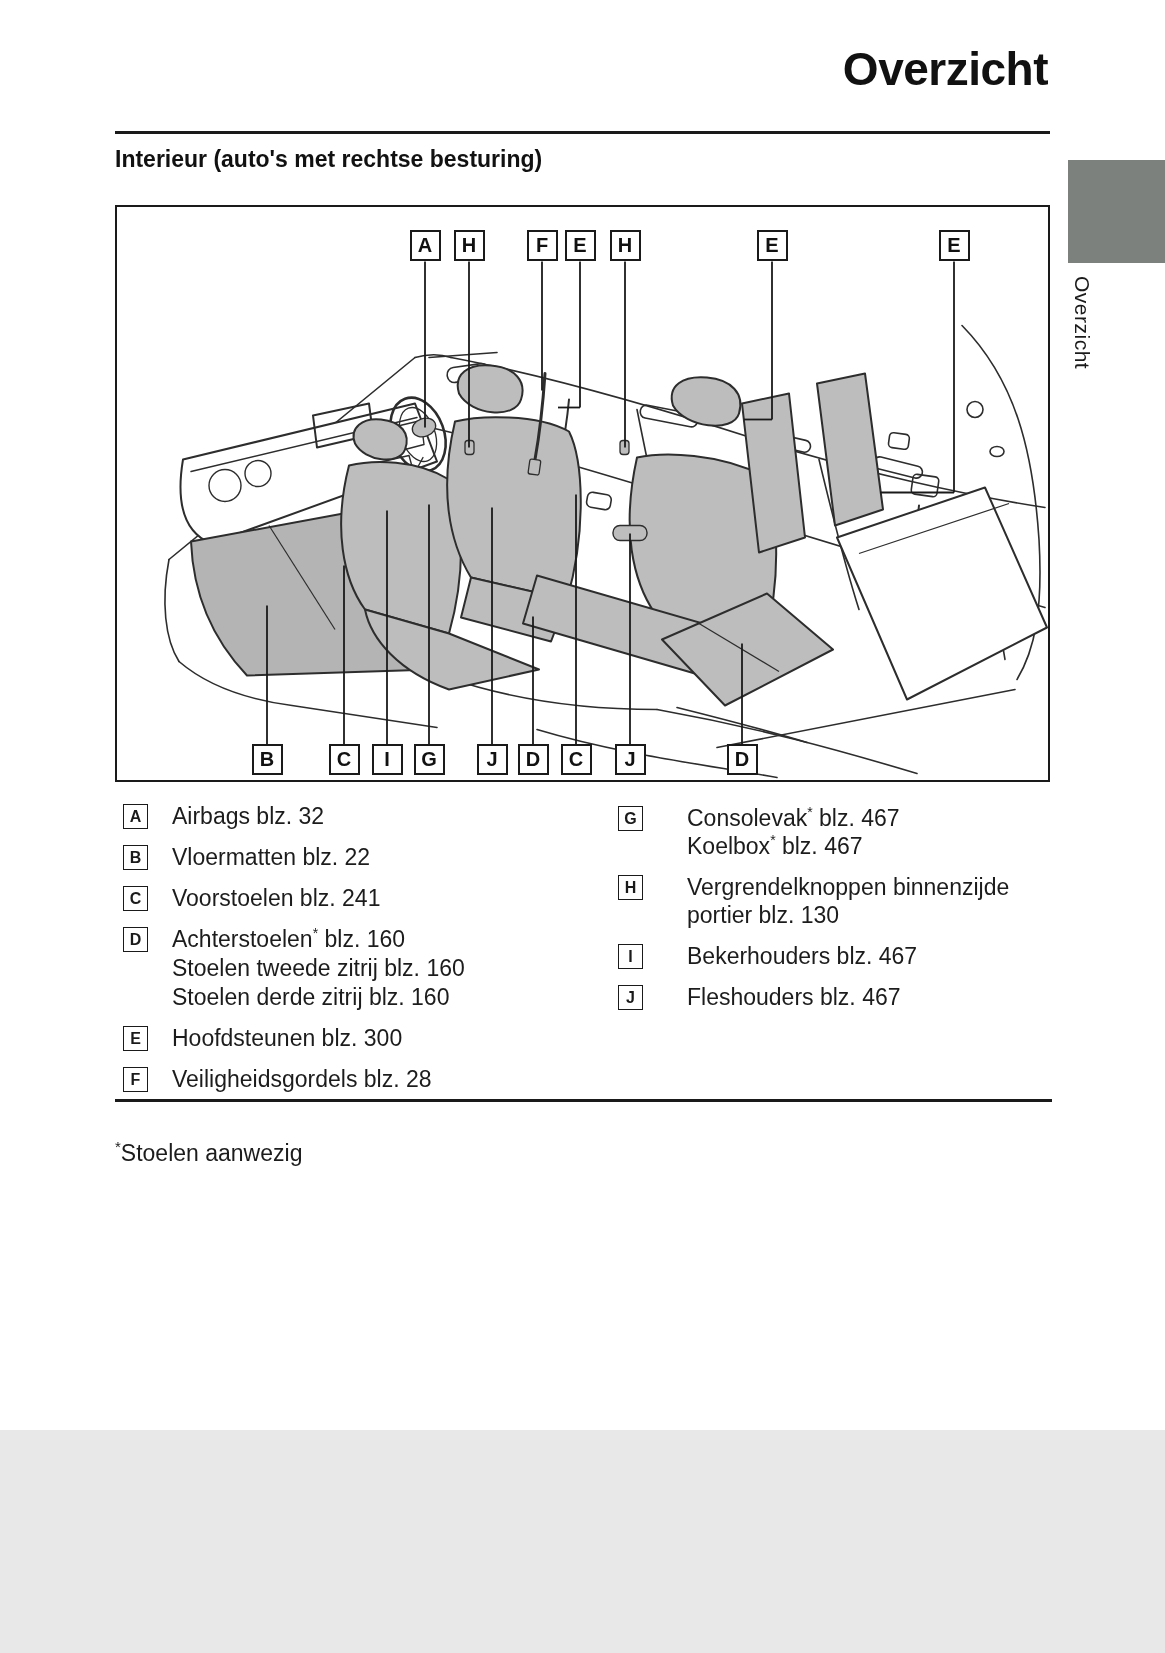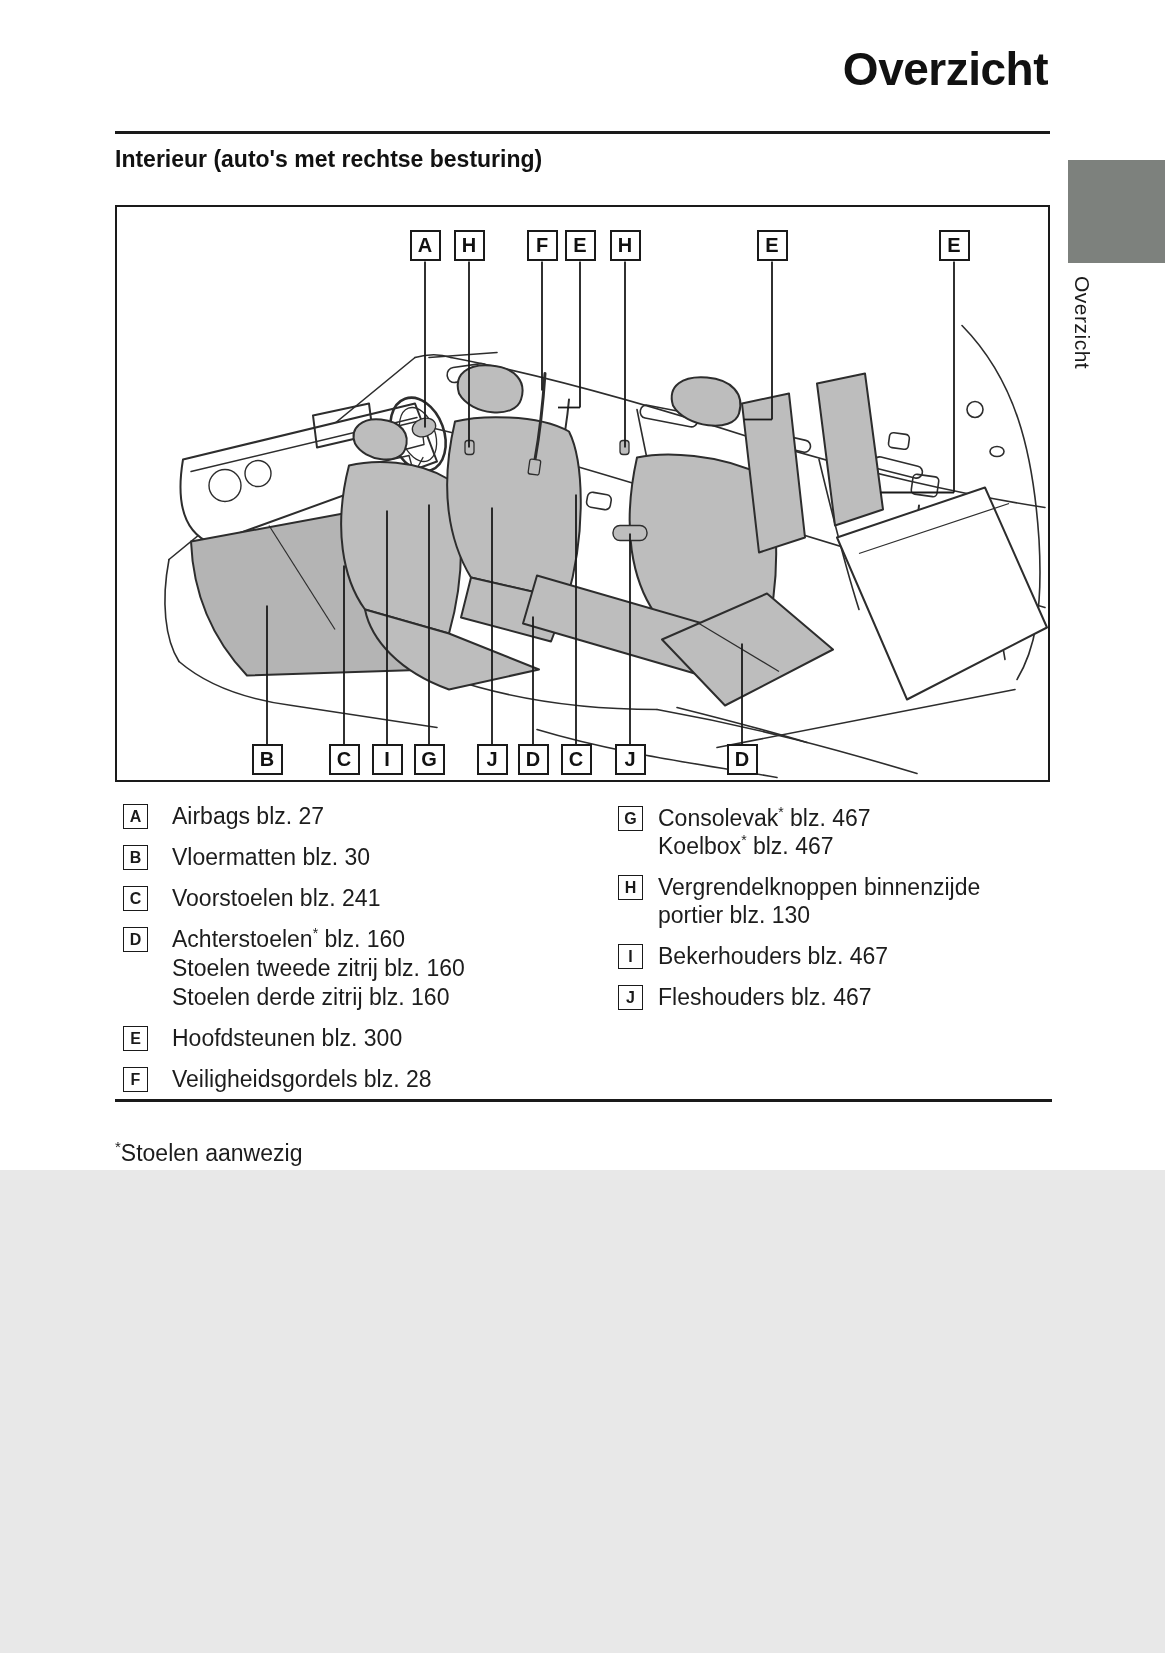--- a/index.html
+++ b/index.html
@@ -1,16 +1,16 @@
 <!DOCTYPE html>
 <html><head>
 <meta charset="utf-8">
 <style>
   html,body{margin:0;padding:0;background:#e8e8e8;}
-  #page{position:relative;width:1165px;height:1170px;background:#ffffff;
+  #page{position:relative;width:1165px;height:1430px;background:#ffffff;
         font-family:"Liberation Sans",sans-serif;color:#1a1a1a;overflow:hidden;}
   #page-title{position:absolute;top:42px;right:117px;font-size:46px;font-weight:bold;
         letter-spacing:-0.5px;color:#111;}
   #title-rule{position:absolute;left:115px;top:131px;width:935px;height:2.5px;background:#1a1a1a;}
   #section-heading{position:absolute;left:115px;top:146px;font-size:23px;font-weight:bold;color:#111;}
   #side-tab{position:absolute;left:1068px;top:160px;width:97px;height:103px;background:#7d817d;}
   #side-tab-label{position:absolute;left:1070px;top:276px;height:140px;
         writing-mode:vertical-rl;font-size:21px;color:#1a1a1a;letter-spacing:0.5px;}
   #diagram{position:absolute;left:115px;top:205px;width:935px;height:577px;
         border:2.5px solid #1a1a1a;box-sizing:border-box;background:#fff;}
@@ -22,21 +22,21 @@
   #legend-left{left:115px;top:802px;width:480px;}
   #legend-right{left:618px;top:804px;width:440px;}
   .legend-row{display:flex;align-items:flex-start;margin-bottom:12px;}
   #legend-right .legend-row{margin-bottom:13px;}
   .lkey{flex:0 0 auto;width:25px;height:25px;box-sizing:border-box;border:1.6px solid #1a1a1a;
         display:flex;align-items:center;justify-content:center;font-size:16px;font-weight:bold;
         margin-top:2px;}
   #legend-left .lkey{margin-left:8px;margin-right:24px;}
   #legend-right .lkey{margin-right:15px;}
   .ltext{font-size:23px;line-height:29px;color:#1c1c1c;}
-  #legend-right .ltext{line-height:28px;}
+  #legend-right .ltext{line-height:28px;margin-left:29px;}
   .ltext sup{font-size:14px;vertical-align:super;line-height:0;}
   #legend-rule{position:absolute;left:115px;top:1099px;width:937px;height:2.5px;background:#1a1a1a;}
   #footnote{position:absolute;left:115px;top:1140px;font-size:23px;color:#1c1c1c;}
   #footnote sup{font-size:15px;vertical-align:super;line-height:0;}
   #page-number{position:absolute;right:115px;top:1552px;font-size:23px;font-weight:bold;color:#111;}
 </style>
 </head>
 <body>
 
 <div id="page">
@@ -185,27 +185,27 @@
         <div class="callout" style="left: 443.5px; top: 537px;">C</div>
         <div class="callout" style="left: 497.5px; top: 537px;">J</div>
         <div class="callout" style="left: 609.5px; top: 537px;">D</div>
       </div>
   </div>
 
   <div id="legend-left" class="legend-col">
       <div class="legend-row">
         <span class="lkey">A</span>
         <div class="ltext">
-          <div>Airbags blz. 27</div>
+          <div>Airbags blz. 32</div>
         </div>
       </div>
       <div class="legend-row">
         <span class="lkey">B</span>
         <div class="ltext">
-          <div>Vloermatten blz. 30</div>
+          <div>Vloermatten blz. 22</div>
         </div>
       </div>
       <div class="legend-row">
         <span class="lkey">C</span>
         <div class="ltext">
           <div>Voorstoelen blz. 241</div>
         </div>
       </div>
       <div class="legend-row">
         <span class="lkey">D</span>

